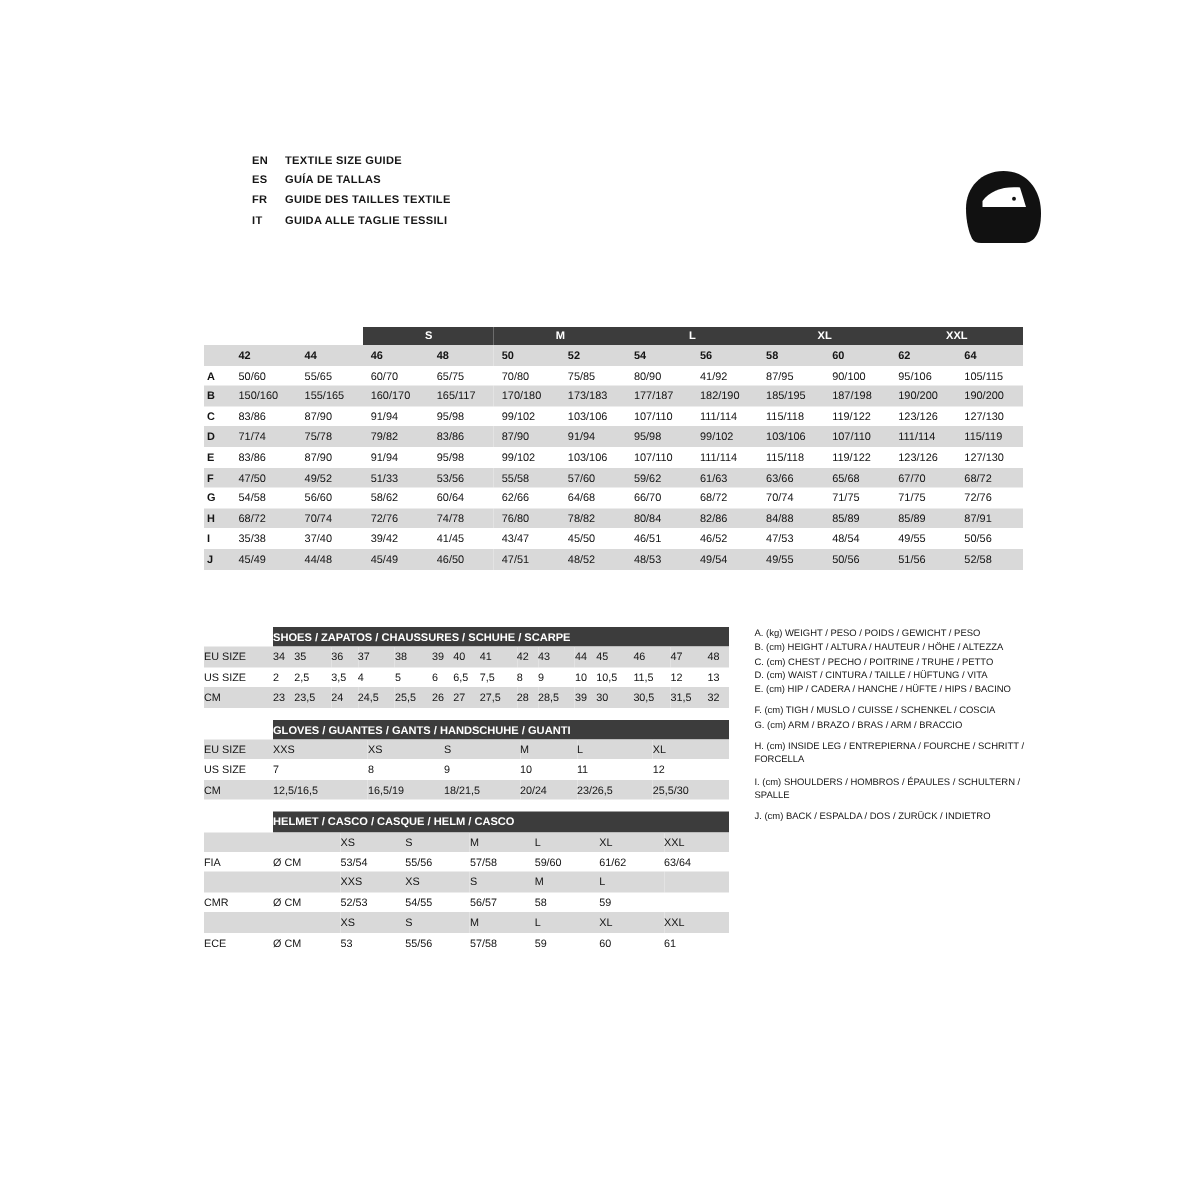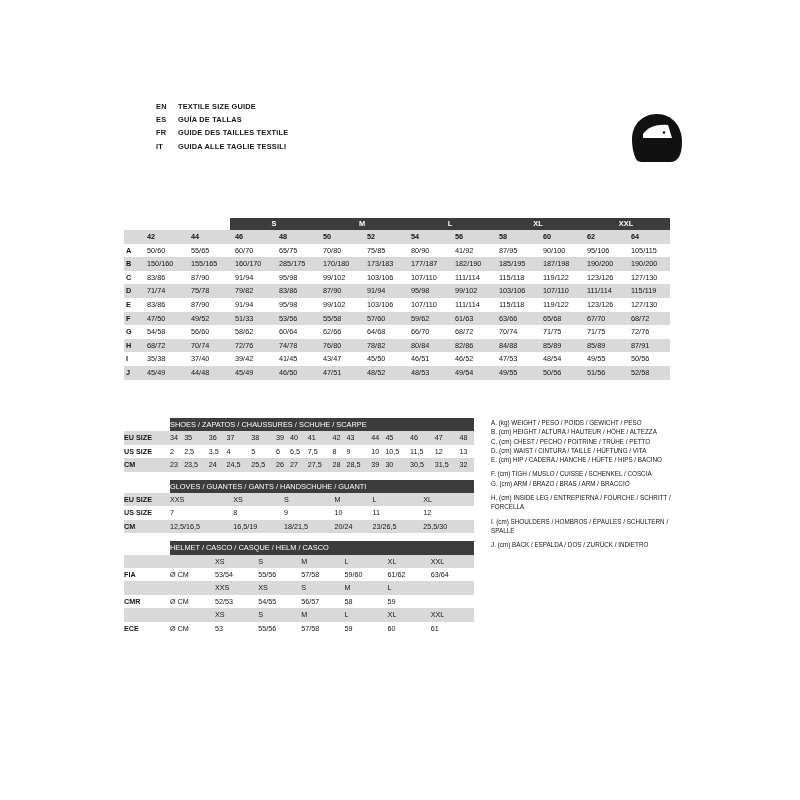--- a/index.html
+++ b/index.html
@@ -10,21 +10,21 @@
   body {
     width: 800px;
     height: 800px;
     font-family: "Liberation Sans", sans-serif;
     color: #1a1a1a;
     position: relative;
     overflow: hidden;
   }
   #sheet {
     position: absolute;
-    left: 96px;
+    left: 108px;
     top: 100px;
     width: 600px;
     height: 600px;
     background: #ffffff;
     box-sizing: border-box;
   }
   
   .header {
     position: absolute;
     left: 60px;
@@ -113,29 +113,29 @@
   }
   .subtable td {
     padding: 0;
     height: 13.4px;
     line-height: 13.4px;
     white-space: nowrap;
   }
   .sec-title {
     background: #3c3c3c;
     color: #fff;
-    font-weight: normal;
+    font-weight: bold;
     font-size: 7.4px;
     height: 12.4px;
     line-height: 12.4px;
     padding-left: 5px;
   }
   .rlabel {
     width: 46px;
-    font-weight: bold;
+    font-weight: normal;
     padding-left: 2px;
     margin-left: 23px;
   }
   .cell {
     padding-left: 4px;
   }
   .gray {
     background: #d9d9d9;
   }
   
@@ -230,21 +230,21 @@
       <td class="val">87/95</td>
       <td class="val">90/100</td>
       <td class="val">95/106</td>
       <td class="val">105/115</td>
     </tr>
     <tr class="grayband">
       <td class="rowlabel">B</td>
       <td class="val">150/160</td>
       <td class="val">155/165</td>
       <td class="val">160/170</td>
-      <td class="val">285/175</td>
+      <td class="val">165/117</td>
       <td class="val">170/180</td>
       <td class="val">173/183</td>
       <td class="val">177/187</td>
       <td class="val">182/190</td>
       <td class="val">185/195</td>
       <td class="val">187/198</td>
       <td class="val">190/200</td>
       <td class="val">190/200</td>
     </tr>
     <tr>

